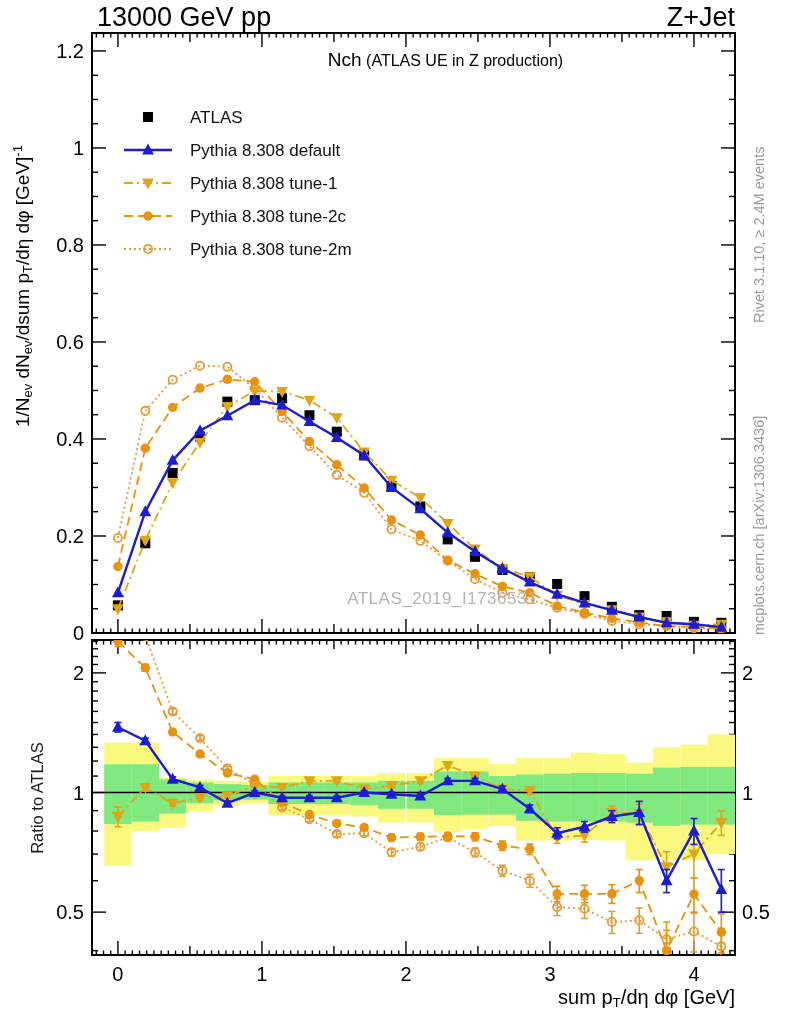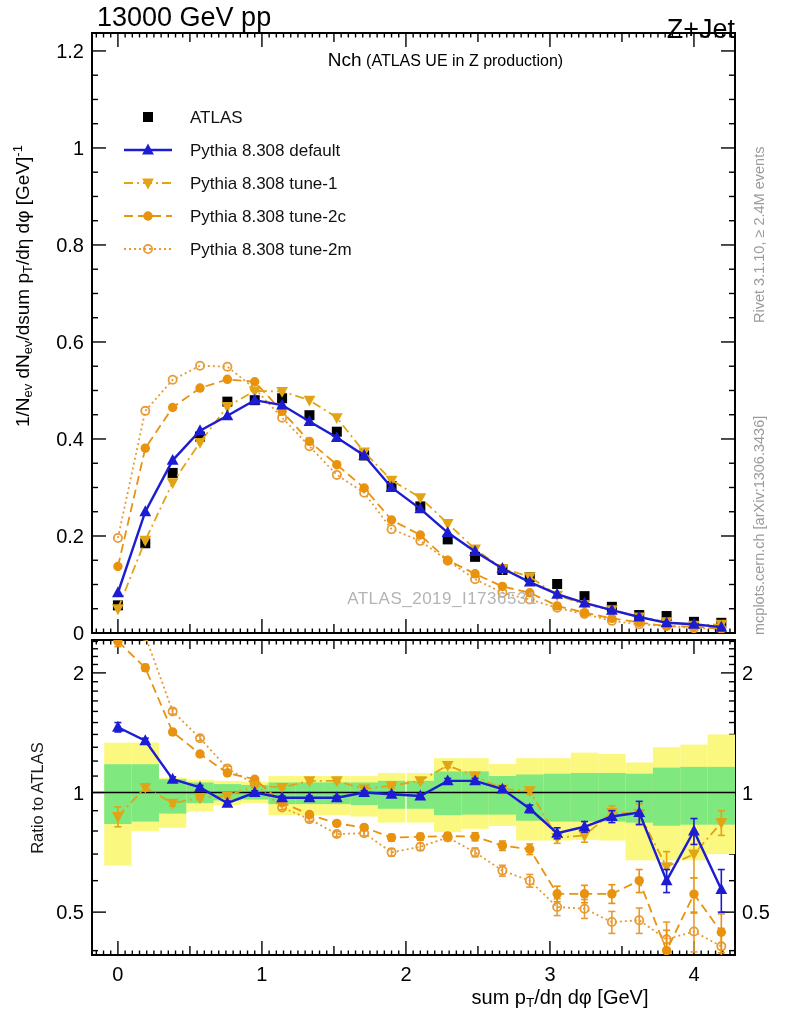--- a/index.html
+++ b/index.html
@@ -1085,29 +1085,29 @@
       </g>
       <g>
         <line x1="124" y1="249" x2="172" y2="249" stroke="#e89b35" stroke-width="1.8" stroke-dasharray="2,3"></line>
         <circle cx="148" cy="249" r="4.1" fill="none" stroke="#e89b35" stroke-width="1.8"></circle>
         <text x="190" y="255" font-family="Liberation Sans, sans-serif" font-size="17px" fill="#111">Pythia 8.308 tune-2m</text>
       </g>
     </g>
   </svg>
 
 <div class="overlay hdr" style="left:97px;top:2px;">13000 GeV pp</div>
-<div class="overlay hdr" style="right:51px;top:14px;text-align:left;">Z+Jet</div>
+<div class="overlay hdr" style="right:51px;top:2px;text-align:left;">Z+Jet</div>
 
 <div class="overlay" style="left:92px;width:707px;top:49px;text-align:center;">
   <span class="title-main">Nch</span>
   <span class="title-sub">(ATLAS UE in Z production)</span>
 </div>
 
 <div class="overlay watermark" style="left:92px;width:700px;top:589px;text-align:center;">ATLAS_2019_I1736531</div>
 
 <div class="overlay ylab rot" id="ylabel-main" style="left:10px;top:35px;width:392px;transform:rotate(-90deg) translateX(-392px);"><span>1/N</span><span class="sub">ev</span><span> dN</span><span class="sub">ev</span><span>/dsum p</span><span class="sub">T</span><span>/dη dφ  [GeV]</span><span class="sup">-1</span></div>
 
 <div class="overlay ylab-ratio rot" style="left:28px;top:712px;width:172px;transform:rotate(-90deg) translateX(-172px);text-align:center;">Ratio to ATLAS</div>
 
-<div class="overlay xlab" id="xlabel" style="left:385px;top:986px;width:350px;text-align:center;"><span>sum p</span><span class="sub">T</span><span>/dη dφ [GeV]</span></div>
+<div class="overlay xlab" id="xlabel" style="left:385px;top:986px;width:350px;text-align:right;"><span>sum p</span><span class="sub">T</span><span>/dη dφ [GeV]</span></div>
 
 <div class="overlay sidetext rot" style="left:751px;top:35px;width:288px;transform:rotate(-90deg) translateX(-288px);text-align:left;">Rivet 3.1.10, ≥ 2.4M events</div>
 <div class="overlay sidetext rot" style="left:751px;top:338px;width:297px;transform:rotate(-90deg) translateX(-297px);text-align:left;">mcplots.cern.ch [arXiv:1306.3436]</div>
 
 </body></html>

